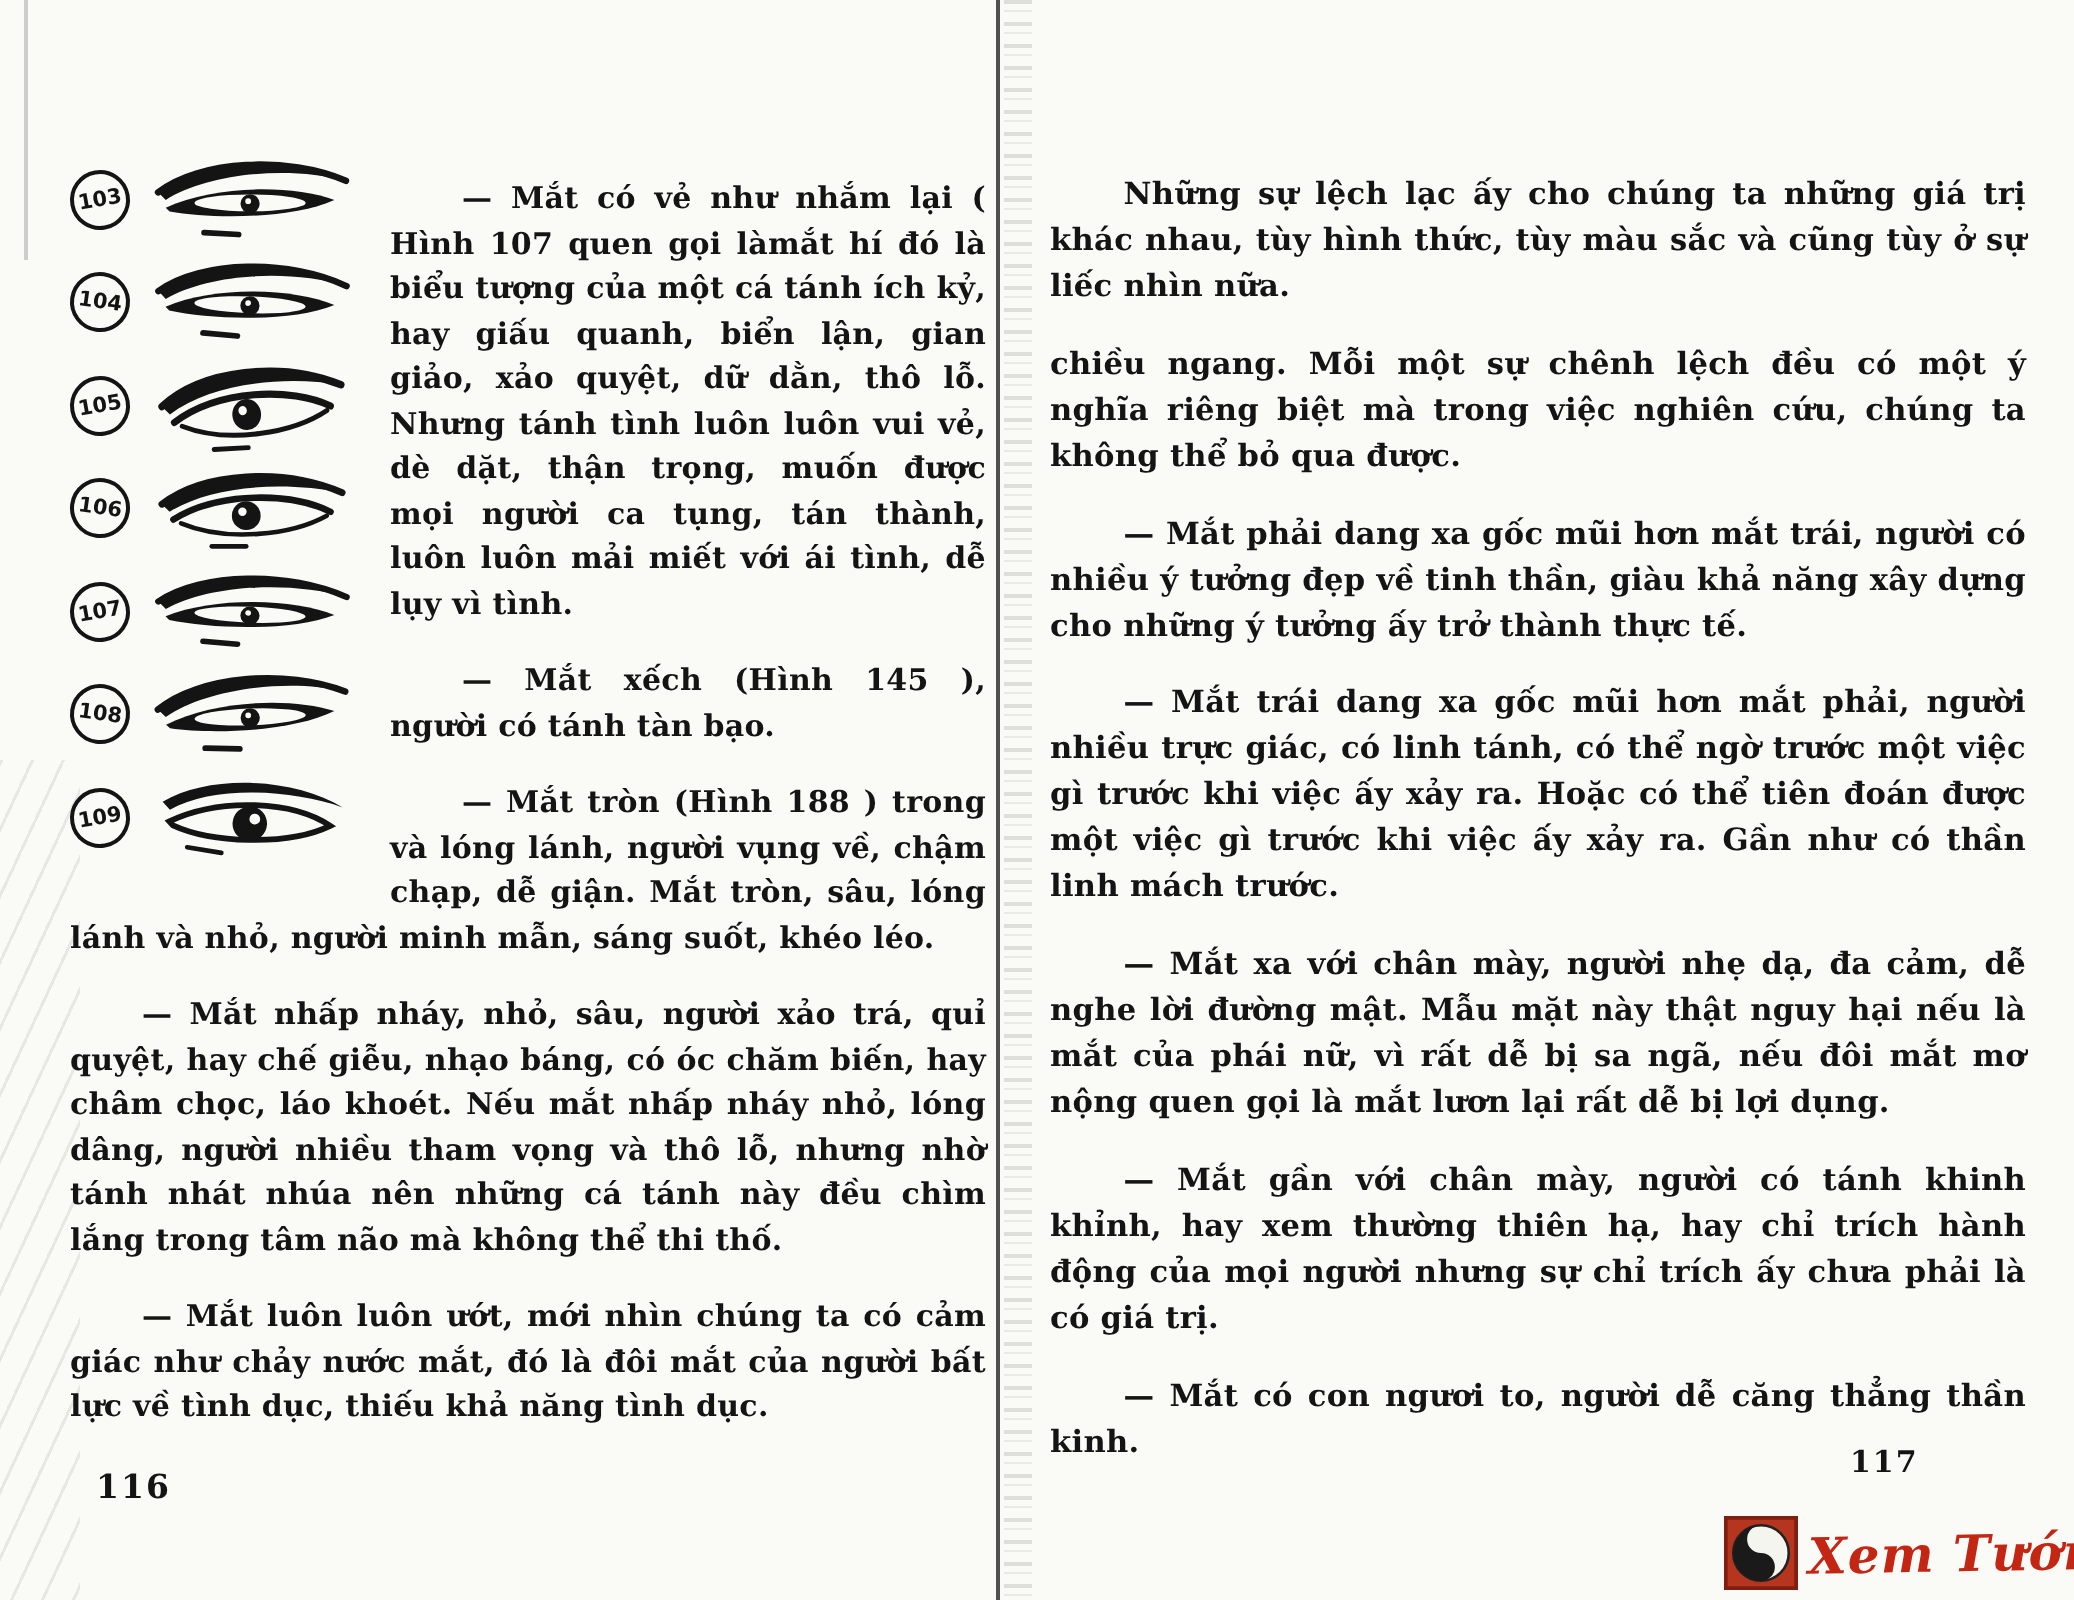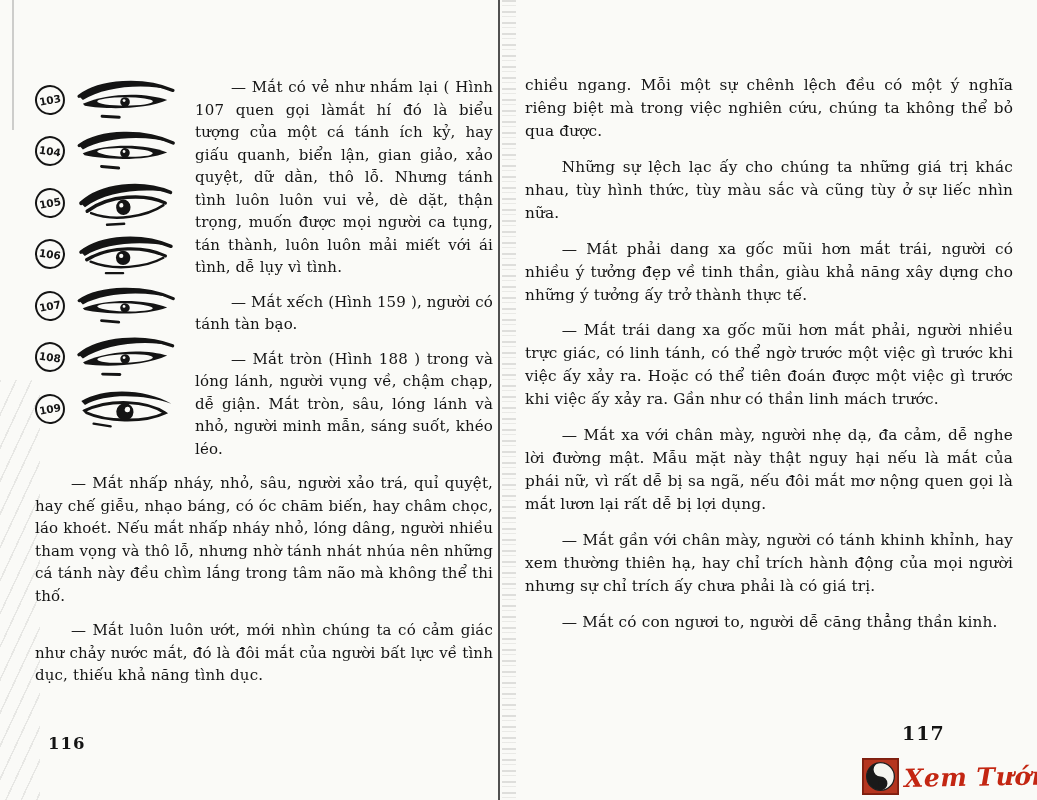--- a/index.html
+++ b/index.html
@@ -17,21 +17,21 @@
   }
   .artifact-topleft{position:absolute;left:12px;top:0;width:2px;height:130px;background:#777;opacity:.35;}
   .artifact-leftedge{
     position:absolute;left:0;top:380px;width:40px;height:420px;opacity:.18;
     background:repeating-linear-gradient(115deg,rgba(60,60,58,.55) 0 1.5px,transparent 1.5px 14px);
   }
   
   .page-left{position:absolute;left:35px;top:72px;width:458px;}
   .page-right{position:absolute;left:525px;top:70px;width:488px;}
   .page-left p,.page-right p{
-    margin:4px 0 12px 0;font-size:15px;line-height:1.5;font-weight:400;
+    margin:16px 0 12px 0;font-size:15px;line-height:1.5;font-weight:700;
     text-align:justify;text-indent:2.4em;letter-spacing:.15px;
   }
   .page-right p{font-size:15.3px;margin-bottom:13px;}
   .page-right p.spaced{margin-bottom:15px;}
   
   .figure-col{float:left;width:160px;height:362px;margin:2px 0 4px 0;}
   .figure-row{display:flex;align-items:center;height:51.5px;gap:5px;}
   .fig-badge{
     flex:0 0 auto;width:26px;height:26px;border:2.2px solid #141414;border-radius:50%;
     display:flex;align-items:center;justify-content:center;
@@ -41,21 +41,21 @@
   .figure-row:nth-child(even) .fig-badge{transform:rotate(8deg);}
   .fig-eye{flex:0 0 auto;width:112px;height:46px;}
   .figure-row:nth-child(2) .fig-eye{transform:rotate(2deg);}
   .figure-row:nth-child(3) .fig-eye{transform:rotate(-3deg) scaleY(1.08);}
   .figure-row:nth-child(5) .fig-eye{transform:rotate(2deg) scaleY(.95);}
   .figure-row:nth-child(6) .fig-eye{transform:rotate(-2deg);}
   .figure-row:nth-child(7) .fig-eye{transform:rotate(3deg);}
   
   .pagenum{position:absolute;font-size:16.5px;font-weight:700;letter-spacing:1px;}
   .pagenum-left{left:48px;top:734px;text-align:center;}
-  .pagenum-right{left:902px;top:722px;font-size:19px;}
+  .pagenum-right{left:925px;top:722px;font-size:15px;}
   
   .watermark{position:absolute;left:862px;top:758px;display:flex;align-items:center;gap:5px;}
   .wm-logo{width:37px;height:37px;flex:0 0 auto;}
   .wm-text{
     font-family:"DejaVu Serif","Liberation Serif",serif;
     font-style:italic;font-weight:700;font-size:25px;letter-spacing:.5px;
     white-space:nowrap;transform:rotate(-1deg);
   }
   svg .ink{fill:#141414;}
 </style>
@@ -140,30 +140,30 @@
       </div>
       <div class="figure-row">
         <span class="fig-badge">109</span>
         <svg class="fig-eye">
             <use href="#eye-round"></use>
           </svg>
       </div>
     </div>
 
     <p>— Mắt có vẻ như nhắm lại ( Hình 107 quen gọi làmắt hí đó là biểu tượng của một cá tánh ích kỷ, hay giấu quanh, biển lận, gian giảo, xảo quyệt, dữ dằn, thô lỗ. Nhưng tánh tình luôn luôn vui vẻ, dè dặt, thận trọng, muốn được mọi người ca tụng, tán thành, luôn luôn mải miết với ái tình, dễ lụy vì tình.</p>
-    <p>— Mắt xếch (Hình 159 ), người có tánh tàn bạo.</p>
+    <p>— Mắt xếch (Hình 145 ), người có tánh tàn bạo.</p>
     <p>— Mắt tròn (Hình 188 ) trong và lóng lánh, người vụng về, chậm chạp, dễ giận. Mắt tròn, sâu, lóng lánh và nhỏ, người minh mẫn, sáng suốt, khéo léo.</p>
     <p>— Mắt nhấp nháy, nhỏ, sâu, người xảo trá, quỉ quyệt, hay chế giễu, nhạo báng, có óc chăm biến, hay châm chọc, láo khoét. Nếu mắt nhấp nháy nhỏ, lóng dâng, người nhiều tham vọng và thô lỗ, nhưng nhờ tánh nhát nhúa nên những cá tánh này đều chìm lắng trong tâm não mà không thể thi thố.</p>
     <p>— Mắt luôn luôn ướt, mới nhìn chúng ta có cảm giác như chảy nước mắt, đó là đôi mắt của người bất lực về tình dục, thiếu khả năng tình dục.</p>
 
   </div>
 
   <div class="page-right">
+    <p>Những sự lệch lạc ấy cho chúng ta  những giá trị khác nhau, tùy hình thức, tùy màu sắc và cũng tùy ở sự liếc nhìn nữa.</p>
     <p style="text-indent:0;">chiều ngang. Mỗi một sự chênh lệch đều có một ý nghĩa riêng biệt mà trong việc nghiên cứu, chúng ta không thể bỏ qua được.</p>
-    <p>Những sự lệch lạc ấy cho chúng ta  những giá trị khác nhau, tùy hình thức, tùy màu sắc và cũng tùy ở sự liếc nhìn nữa.</p>
     <p>— Mắt phải dang xa gốc mũi hơn mắt trái, người có nhiều ý tưởng đẹp về tinh thần, giàu khả năng xây dựng cho những ý tưởng ấy trở thành thực tế.</p>
     <p>— Mắt trái dang xa gốc mũi hơn mắt phải, người nhiều trực giác, có linh tánh, có thể ngờ trước một việc gì trước khi việc ấy xảy ra. Hoặc có thể tiên đoán được một việc gì trước khi việc ấy xảy ra. Gần như có thần linh mách trước.</p>
     <p>— Mắt xa với chân mày, người nhẹ dạ, đa cảm, dễ nghe lời đường mật. Mẫu mặt này thật nguy hại nếu là mắt của phái nữ, vì rất dễ bị sa ngã, nếu đôi mắt mơ nộng quen gọi là mắt lươn lại rất dễ bị lợi dụng.</p>
     <p>— Mắt gần với chân mày, người có tánh khinh khỉnh, hay xem thường thiên hạ, hay chỉ trích hành động của mọi người nhưng sự chỉ trích ấy chưa phải là có giá trị.</p>
     <p class="spaced">— Mắt có con ngươi to, người dễ căng thẳng thần kinh.</p>
 
   </div>
 
   <div class="pagenum pagenum-left">116</div>
   <div class="pagenum pagenum-right">117</div>

